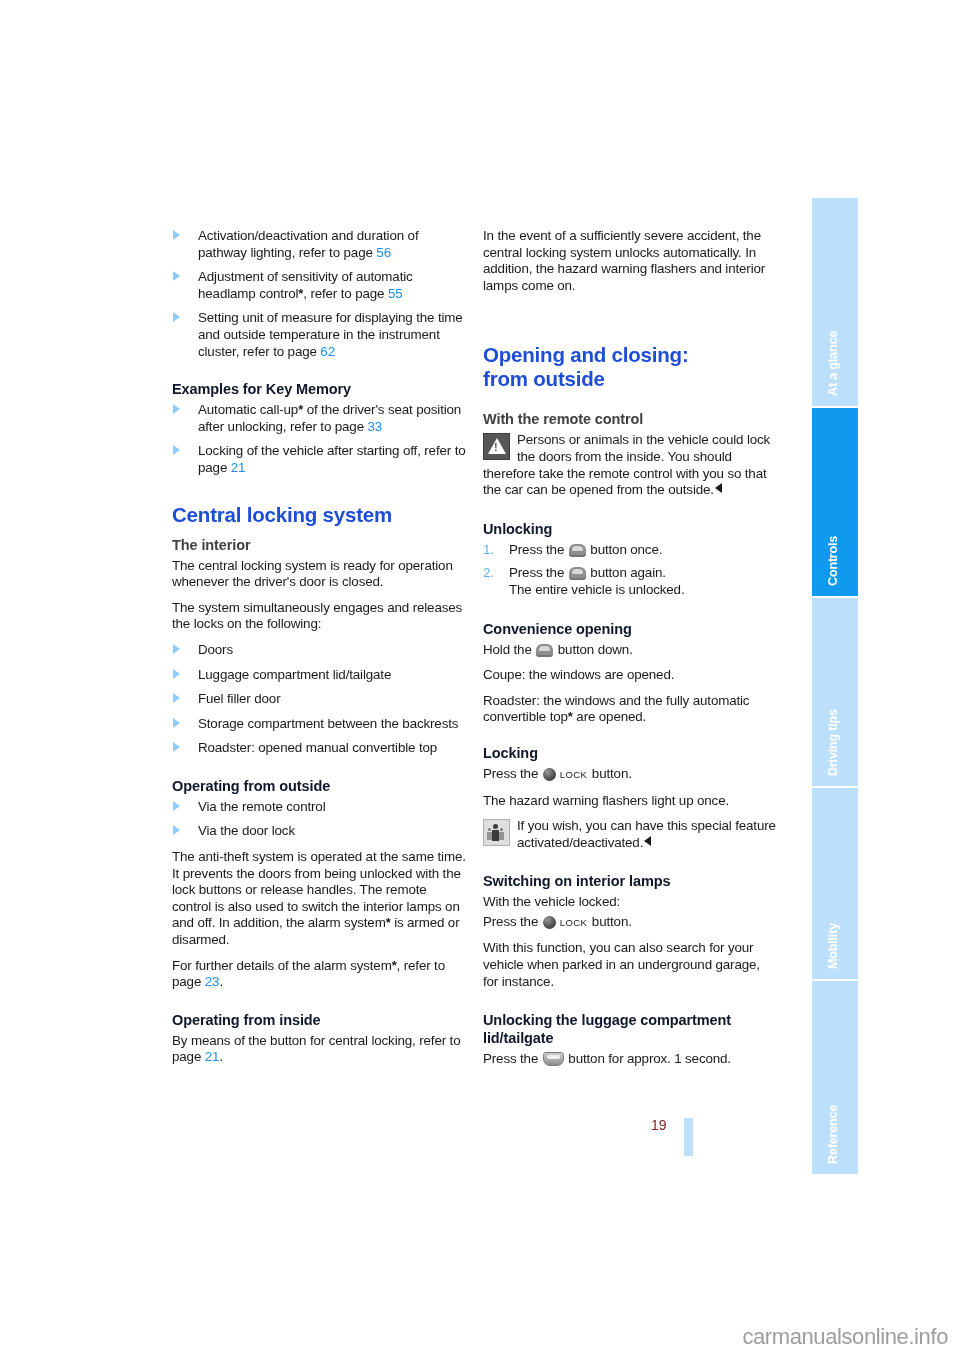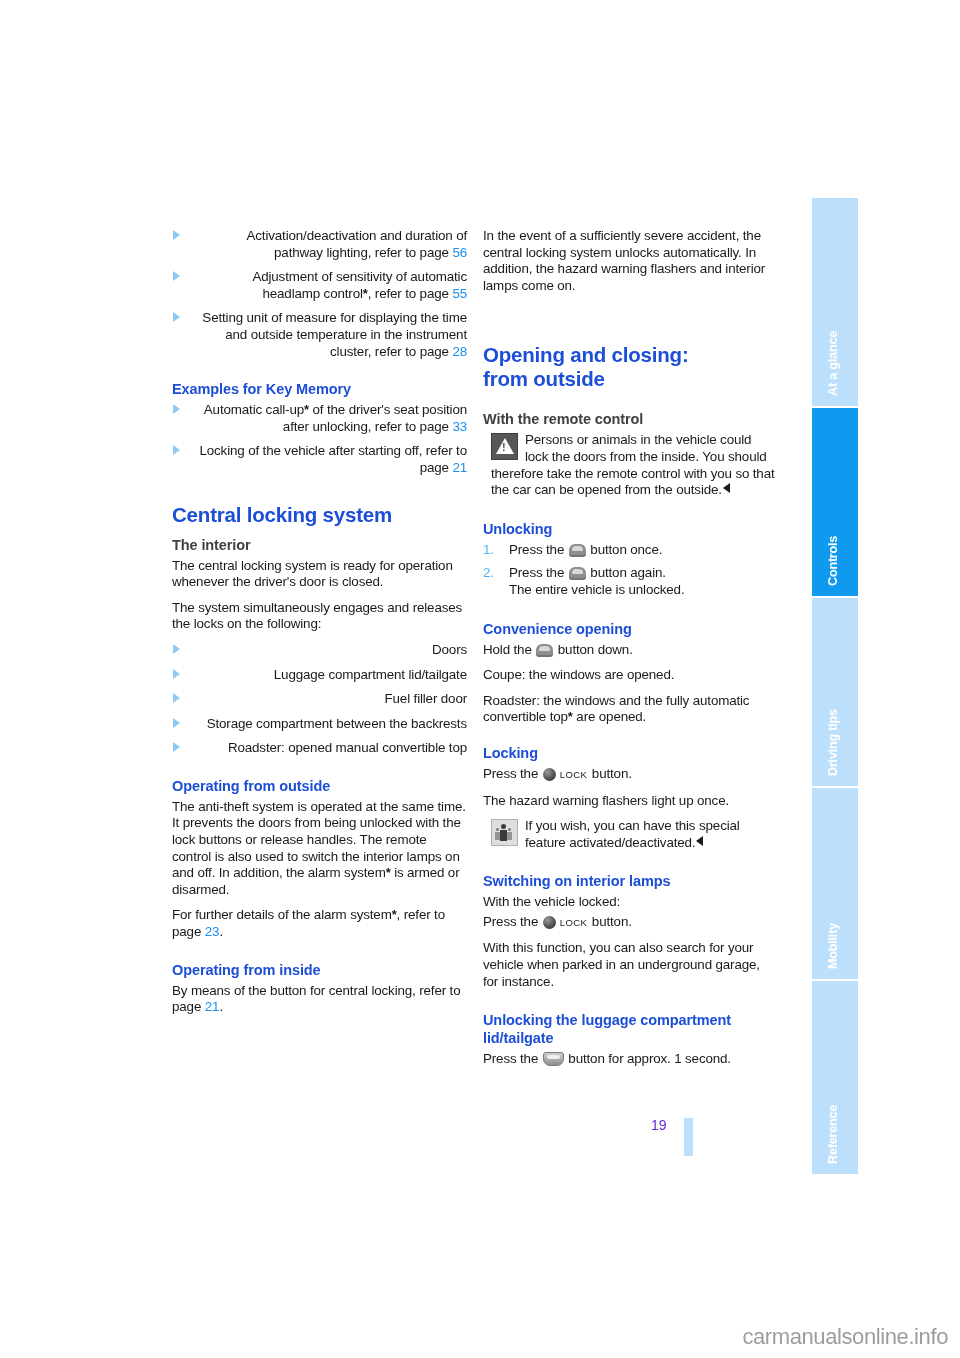--- a/index.html
+++ b/index.html
@@ -42,21 +42,21 @@
   }
   .h2 {
     color: #404040;
     font-size: 14.5px;
     font-weight: bold;
     line-height: 18px;
     letter-spacing: -0.1px;
     margin: 0 0 4px 0;
   }
   .h3 {
-    color: #1d4ed8;
+    color: #0f172a;
     font-size: 14.5px;
     font-weight: bold;
     line-height: 18px;
     letter-spacing: -0.1px;
     margin: 0 0 4px 0;
   }
   p.body {
     color: #1a1a1a;
     font-size: 13.4px;
     line-height: 16.6px;
@@ -66,21 +66,20 @@
   p.tight { margin-bottom: 3px; }
 
   .pg { color: #1b8ff0; }
   .star { font-weight: bold; font-size: 13px; }
 
   
   ul.bullets {
     list-style: none;
     margin: 0 0 9px 0;
     padding: 0;
-    text-align: right;
   }
   ul.bullets li {
     position: relative;
     padding-left: 26px;
     color: #1a1a1a;
     font-size: 13.4px;
     line-height: 16.6px;
     letter-spacing: -0.15px;
     margin-bottom: 8px;
   }
@@ -113,21 +112,21 @@
     position: absolute;
     left: 0; top: 0;
     color: #55b4f2;
     font-size: 13.4px;
   }
 
   
   .note {
     position: relative;
     min-height: 30px;
-    margin: 0 0 9px 8px;
+    margin: 0 0 9px 0;
   }
   .note .noteicon {
     float: left;
     margin: 1px 7px 0 0;
     width: 25px; height: 25px;
   }
   .note p {
     color: #1a1a1a;
     font-size: 13.4px;
     line-height: 16.6px;
@@ -261,21 +260,21 @@
     letter-spacing: -0.2px;
     margin-left: 5px;
   }
 
   
   #pagenum {
     position: absolute;
     left: 651px;
     top: 1117px;
     font-size: 14px;
-    color: #6d28d9;
+    color: #7f1d1d;
     font-weight: normal;
   }
   #pagebar {
     position: absolute;
     left: 684px;
     top: 1118px;
     width: 9px;
     height: 38px;
     background: #bcdffb;
   }
@@ -302,21 +301,21 @@
   <div class="col" id="col-left">
 
     <ul class="bullets">
       <li>
         <span class="tri"></span><span>Activation/deactivation and duration of pathway lighting, refer to page </span><span class="pg">56</span>
       </li>
       <li>
         <span class="tri"></span><span>Adjustment of sensitivity of automatic headlamp control</span><span class="star">*</span><span>, refer to page </span><span class="pg">55</span>
       </li>
       <li>
-        <span class="tri"></span><span>Setting unit of measure for displaying the time and outside temperature in the instrument cluster, refer to page </span><span class="pg">28</span>
+        <span class="tri"></span><span>Setting unit of measure for displaying the time and outside temperature in the instrument cluster, refer to page </span><span class="pg">62</span>
       </li>
     </ul>
 
     <div class="spacer-md"></div>
 
     <div class="h3">Examples for Key Memory</div>
 
     <ul class="bullets">
       <li>
         <span class="tri"></span><span>Automatic call-up</span><span class="star">*</span><span> of the driver's seat position after unlocking, refer to page </span><span class="pg">33</span>
@@ -339,20 +338,24 @@
       <li><span class="tri"></span><span>Luggage compartment lid/tailgate</span></li>
       <li><span class="tri"></span><span>Fuel filler door</span></li>
       <li><span class="tri"></span><span>Storage compartment between the backrests</span></li>
       <li><span class="tri"></span><span>Roadster: opened manual convertible top</span></li>
     </ul>
 
     <div class="spacer-md"></div>
 
     <div class="h3">Operating from outside</div>
 
+    <ul class="bullets">
+      <li><span class="tri"></span><span>Via the remote control</span></li>
+      <li><span class="tri"></span><span>Via the door lock</span></li>
+    </ul>
 
     <p class="body"><span>The anti-theft system is operated at the same time. It prevents the doors from being unlocked with the lock buttons or release handles. The remote control is also used to switch the interior lamps on and off. In addition, the alarm system</span><span class="star">*</span><span> is armed or disarmed.</span></p>
 
     <p class="body"><span>For further details of the alarm system</span><span class="star">*</span><span>, refer to page </span><span class="pg">23</span><span>.</span></p>
 
     <div class="spacer-md"></div>
 
     <div class="h3">Operating from inside</div>
     <p class="body"><span>By means of the button for central locking, refer to page </span><span class="pg">21</span><span>.</span></p>
 

